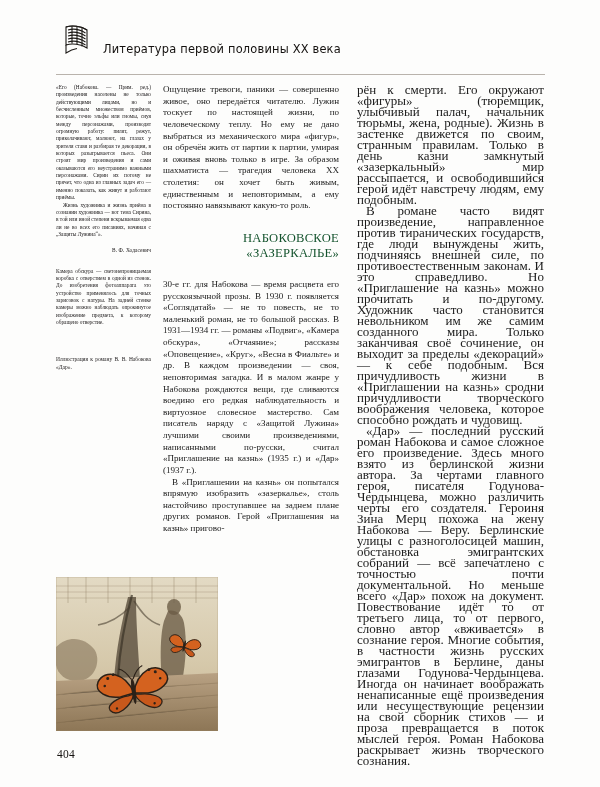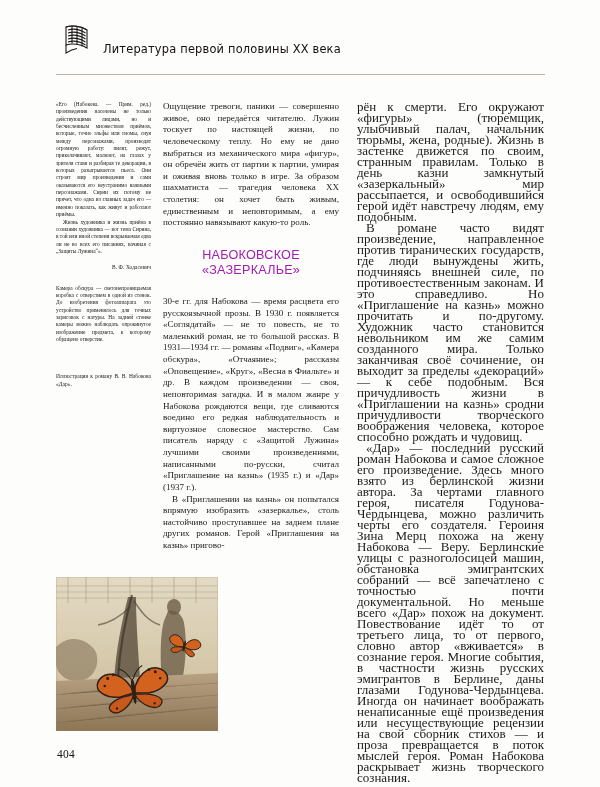--- a/index.html
+++ b/index.html
@@ -52,21 +52,20 @@
     width: 489px;
     height: 1px;
     background: #b9b3ac;
   }
 
   
   .col {
     position: absolute;
     text-align: justify;
     hyphens: auto;
-    margin-top: 17px;
   }
   .col p { margin: 0; }
   .col p + p { text-indent: 9px; }
 
   
   .col-side {
     left: 56px;
     top: 84px;
     width: 95px;
     font-size: 5.35px;
@@ -98,28 +97,28 @@
   }
   .col-right {
     left: 357px;
     top: 84px;
     width: 187px;
     font-size: 13px;
     line-height: 11px;
   }
 
   h2.section-title {
-    font-family: Liberation Sans, sans-serif;
+    font-family: Liberation Serif, serif;
     font-weight: normal;
     font-size: 12.6px;
     line-height: 15.5px;
     letter-spacing: .25px;
     margin: 19px 0 17px 0;
-    text-align: center;
-    color: #a21caf;
+    text-align: right;
+    color: #14532d;
   }
 
   
   .figure {
     position: absolute;
     left: 56px;
     top: 577px;
     width: 162px;
     height: 154px;
     overflow: hidden;

